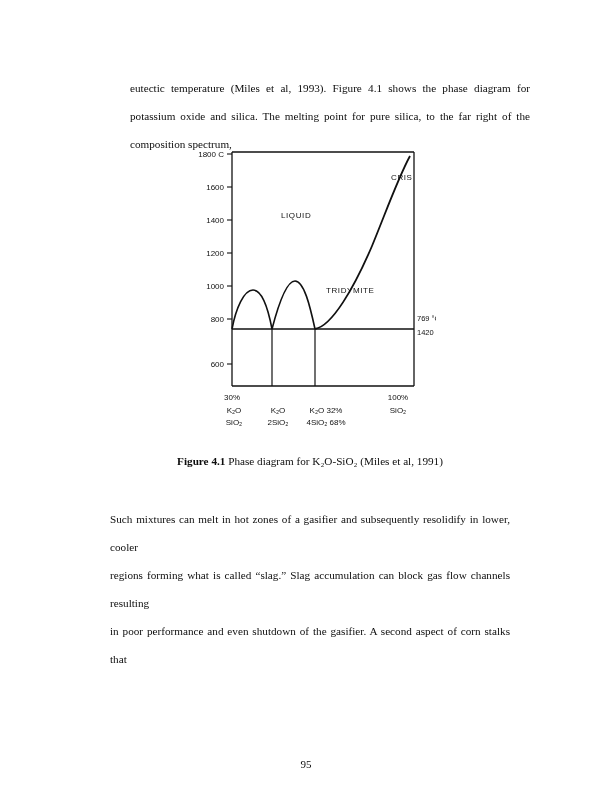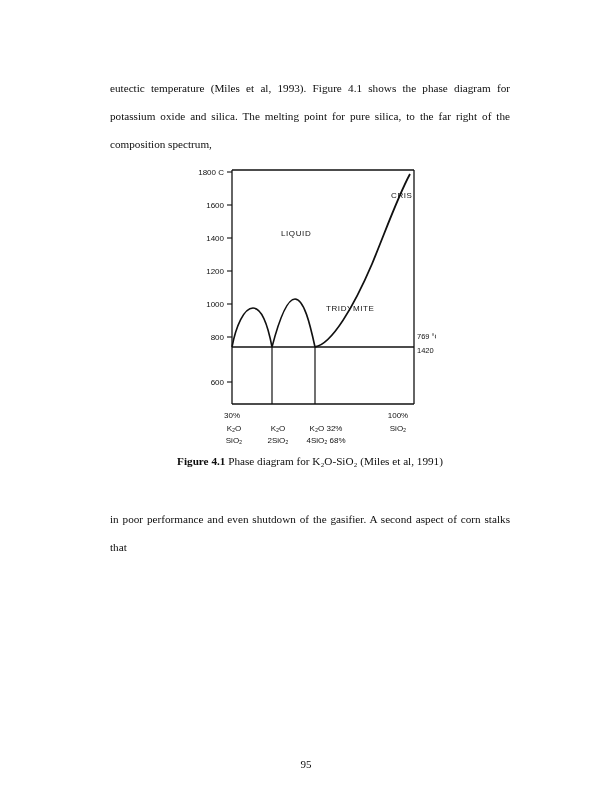--- a/index.html
+++ b/index.html
@@ -25,27 +25,27 @@
     left: 110px;
     width: 400px;
     font-size: 11.2px;
     line-height: 28px;
     text-align: justify;
     color: #0d0d0d;
   }
   .textblock p {
     margin: 0;
   }
-  #para-top { top: 74px; }
+  #para-top { top: 74px; margin-left: 20px; }
   #para-bottom { top: 505px; }
 
   .figure-area {
     position: absolute;
     left: 186px;
-    top: 156px;
+    top: 138px;
     width: 250px;
     height: 300px;
   }
   .chart-wrap {
     position: absolute;
     left: 0;
     top: 0;
     width: 250px;
     height: 300px;
   }
@@ -157,19 +157,21 @@
       </svg>
     </div>
   </div>
 
   <div class="figure-caption">
     <b>Figure 4.1</b>
     <span>Phase diagram for K₂O-SiO₂  (Miles et al, 1991)</span>
   </div>
 
   <div class="textblock" id="para-bottom">
+    <p>Such mixtures can melt in hot zones of a gasifier and subsequently resolidify in lower, cooler</p>
+    <p>regions forming what is called “slag.”  Slag accumulation can block gas flow channels resulting</p>
     <p>in poor performance and even shutdown of the gasifier.  A second aspect of corn stalks that</p>
 
   </div>
 
   <div class="page-number">95</div>
 
 </div>
 
 </body></html>

